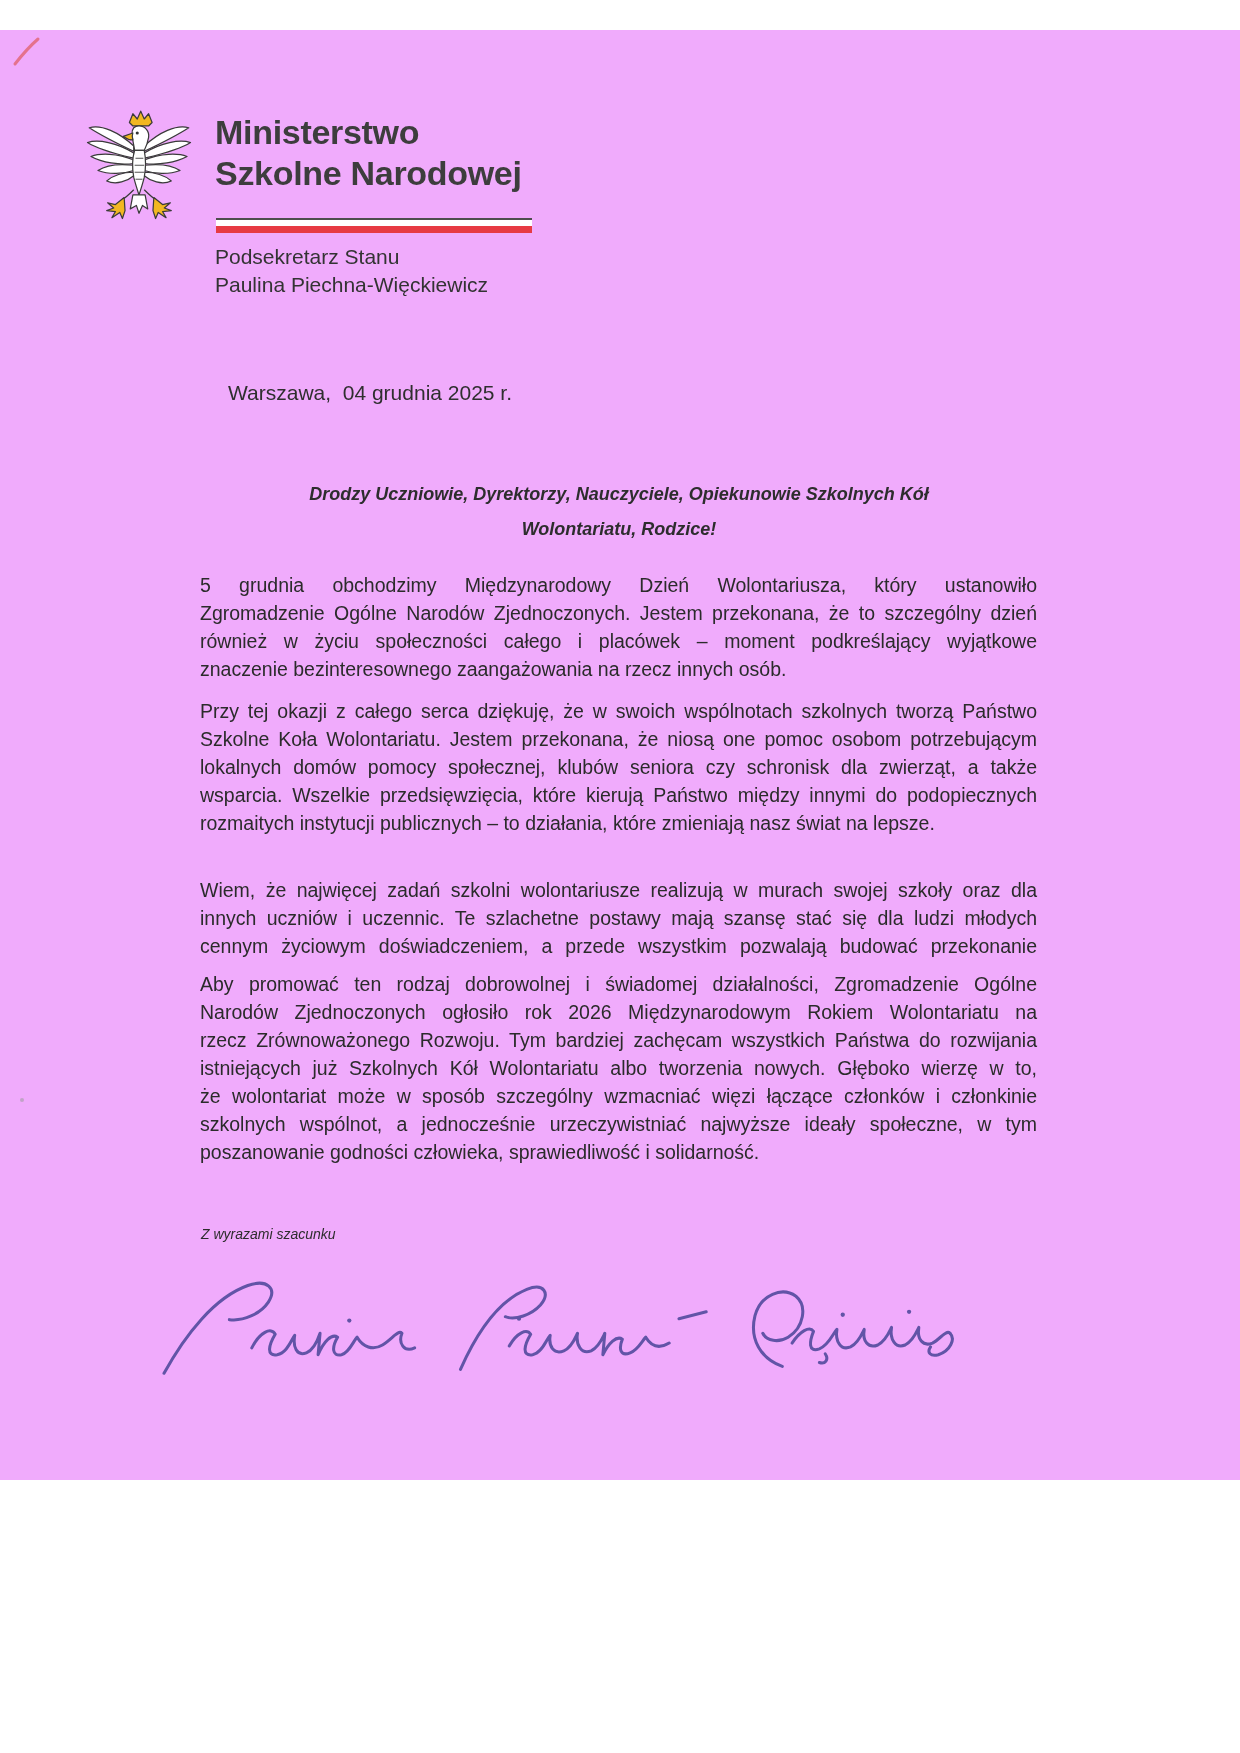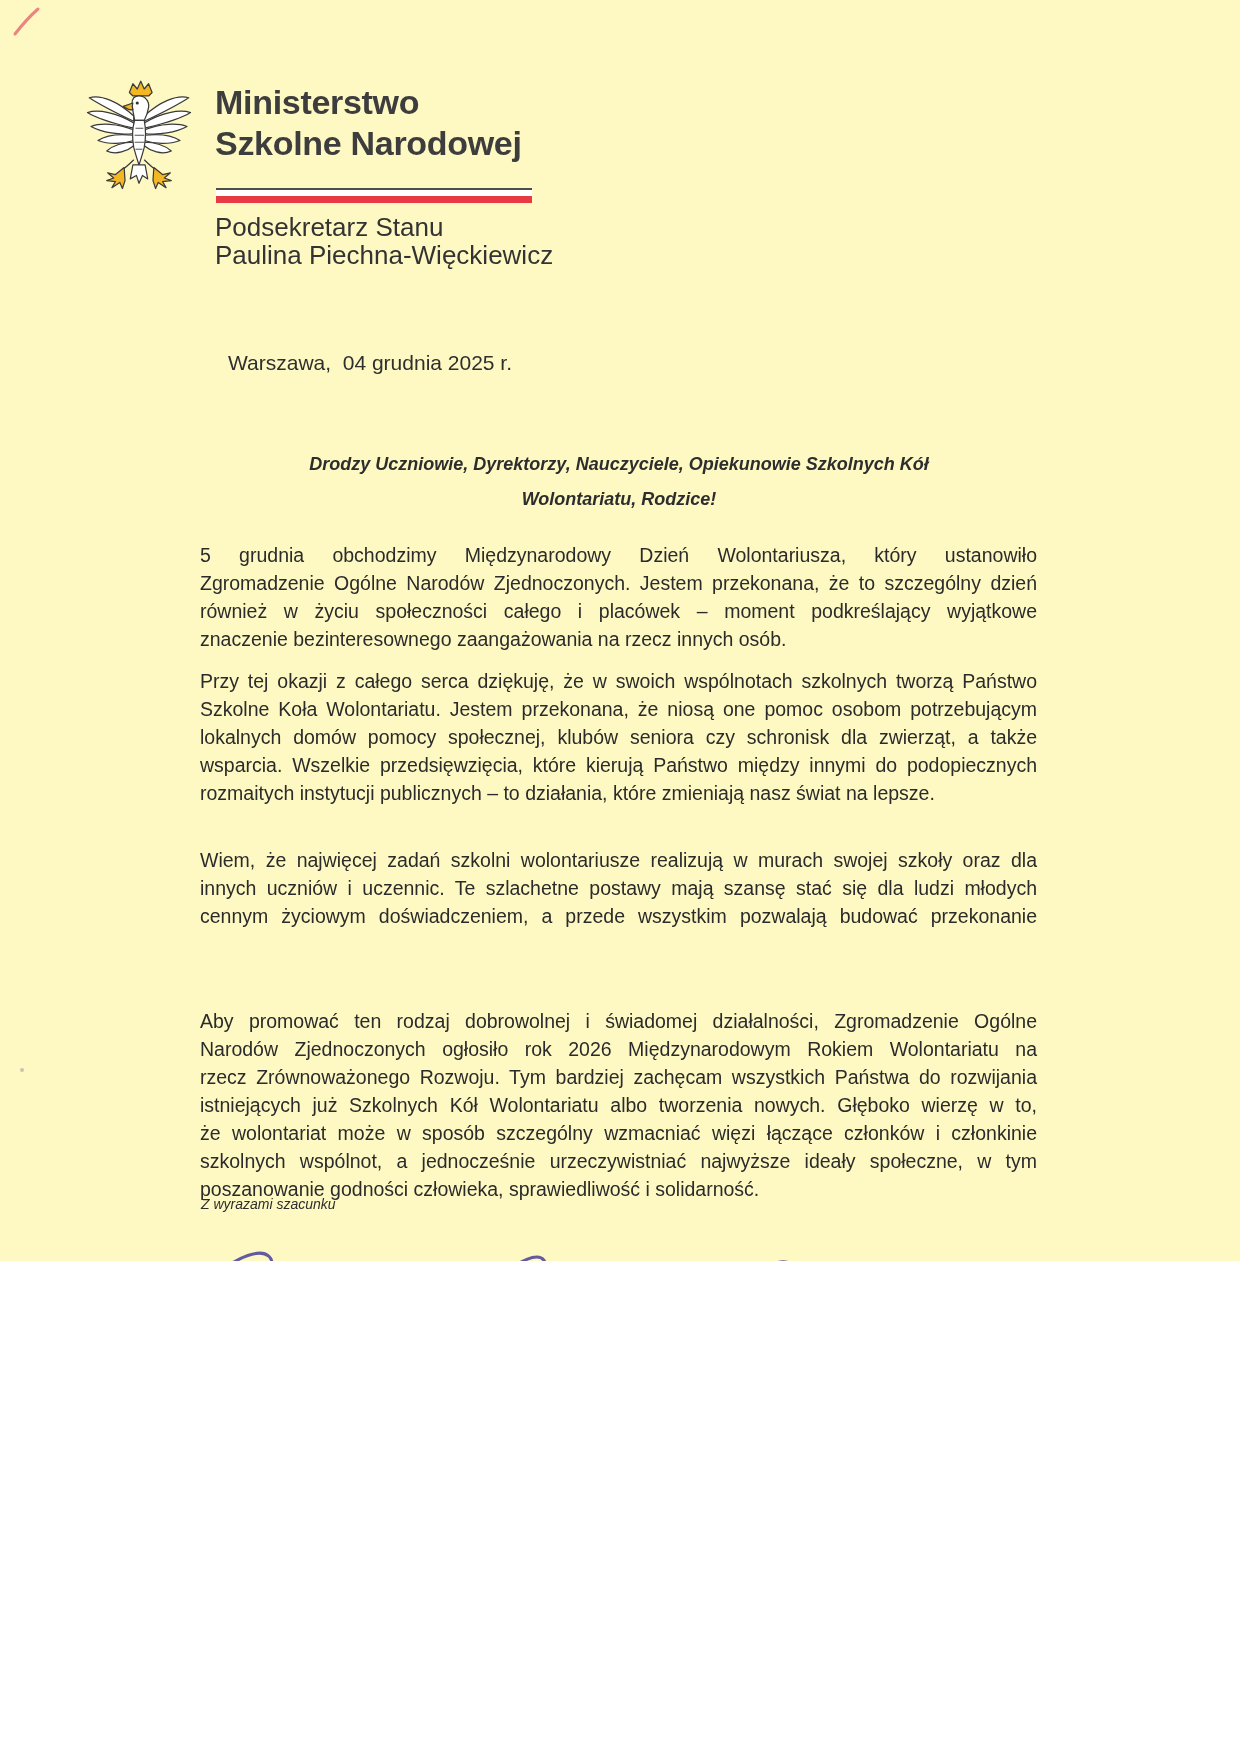--- a/index.html
+++ b/index.html
@@ -1,42 +1,42 @@
 <!DOCTYPE html>
 <html><head>
 <meta charset="utf-8">
 <style>
   html,body{margin:0;padding:0;background:#ffffff;}
   .page{
-    position:relative;width:1240px;height:1261px;background:#fef9c3;overflow:hidden;
-    font-family:"Liberation Sans","DejaVu Sans",sans-serif;color:#2c2c2c;
+    position:relative;width:1240px;height:1450px;background:#f0abfc;overflow:hidden;
+    font-family:"Liberation Sans","DejaVu Sans",sans-serif;color:#2c2c2c;margin-top:30px;
   }
   
   .corner-mark{position:absolute;left:10px;top:5px;}
   .stray-dot{position:absolute;left:20px;top:1068px;width:4px;height:4px;border-radius:50%;background:#9a9a9a;opacity:.55;}
 
   
   .emblem{position:absolute;left:84px;top:78px;}
   .ministry-name{position:absolute;left:215px;top:82px;font-size:34px;line-height:41px;
     font-weight:700;color:#3d3d3d;letter-spacing:-0.3px;}
   .flag{position:absolute;left:216px;top:188px;width:316px;}
   .flag-top{height:2px;background:#4d4d4d;}
   .flag-gap{height:6px;background:#ffffff;}
   .flag-red{height:7px;}
-  .official{position:absolute;left:215px;top:213px;font-size:26px;line-height:28px;color:#333333;font-weight:500;}
+  .official{position:absolute;left:215px;top:213px;font-size:21px;line-height:28px;color:#333333;font-weight:500;}
 
   .dateline{position:absolute;left:228px;top:351px;font-size:21px;color:#2f2f2f;white-space:pre;}
 
   .salutation{position:absolute;left:200px;top:447px;width:838px;text-align:center;
     font-size:18px;line-height:35px;font-weight:700;font-style:italic;color:#2d2d2d;}
 
   .para{position:absolute;left:200px;width:837px;font-size:19.5px;line-height:28px;color:#2b2b2b;}
   .pline{text-align:justify;text-align-last:justify;white-space:nowrap;}
   .pline.last{text-align-last:left;}
-  .p1{top:541px;} .p2{top:667px;} .p3{top:846px;} .p4{top:1007px;}
+  .p1{top:541px;} .p2{top:667px;} .p3{top:846px;} .p4{top:940px;}
 
   .closing{position:absolute;left:201px;top:1196px;font-size:14px;font-style:italic;color:#2c2c2c;}
   .signature{position:absolute;left:158px;top:1236px;}
 </style>
 </head>
 <body>
 
 <div class="page">
 
   <svg class="corner-mark" width="36" height="36" viewBox="0 0 36 36">

